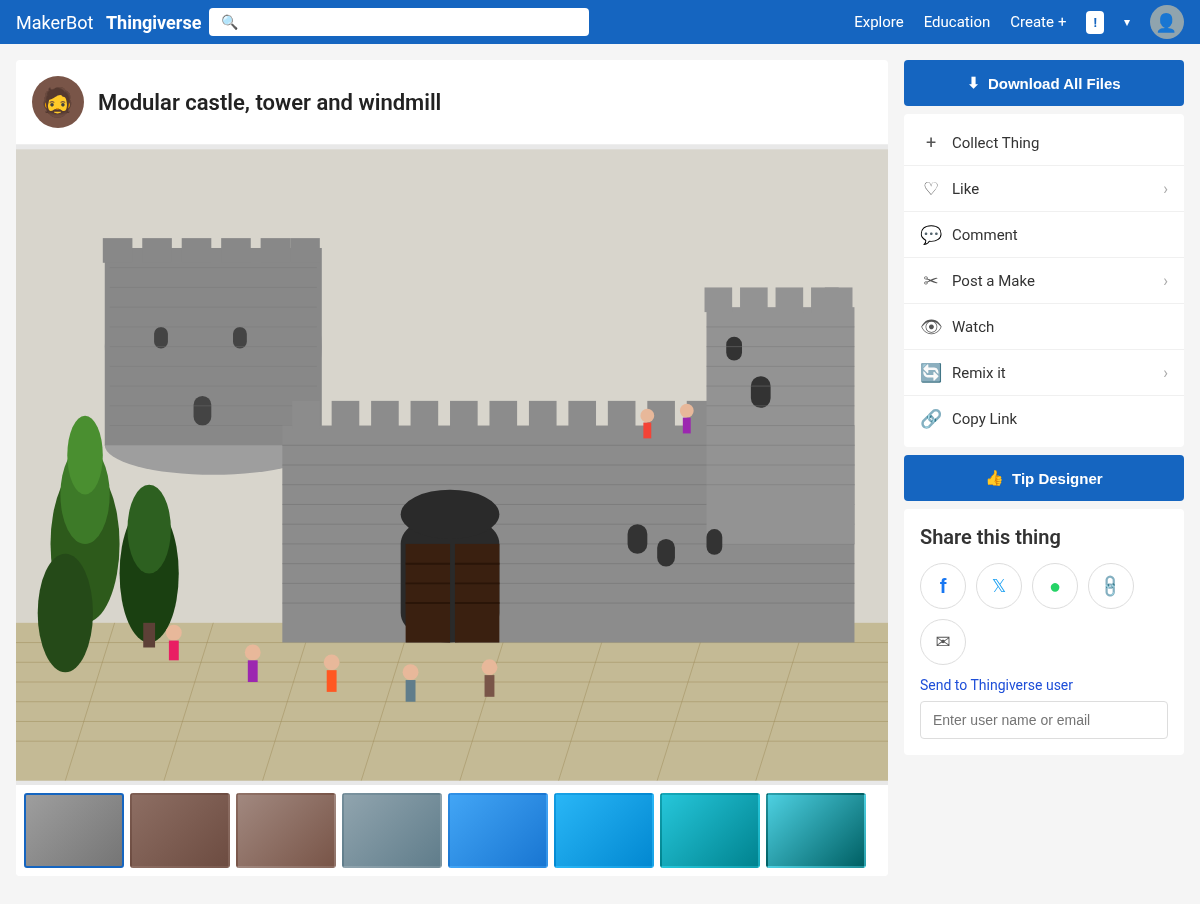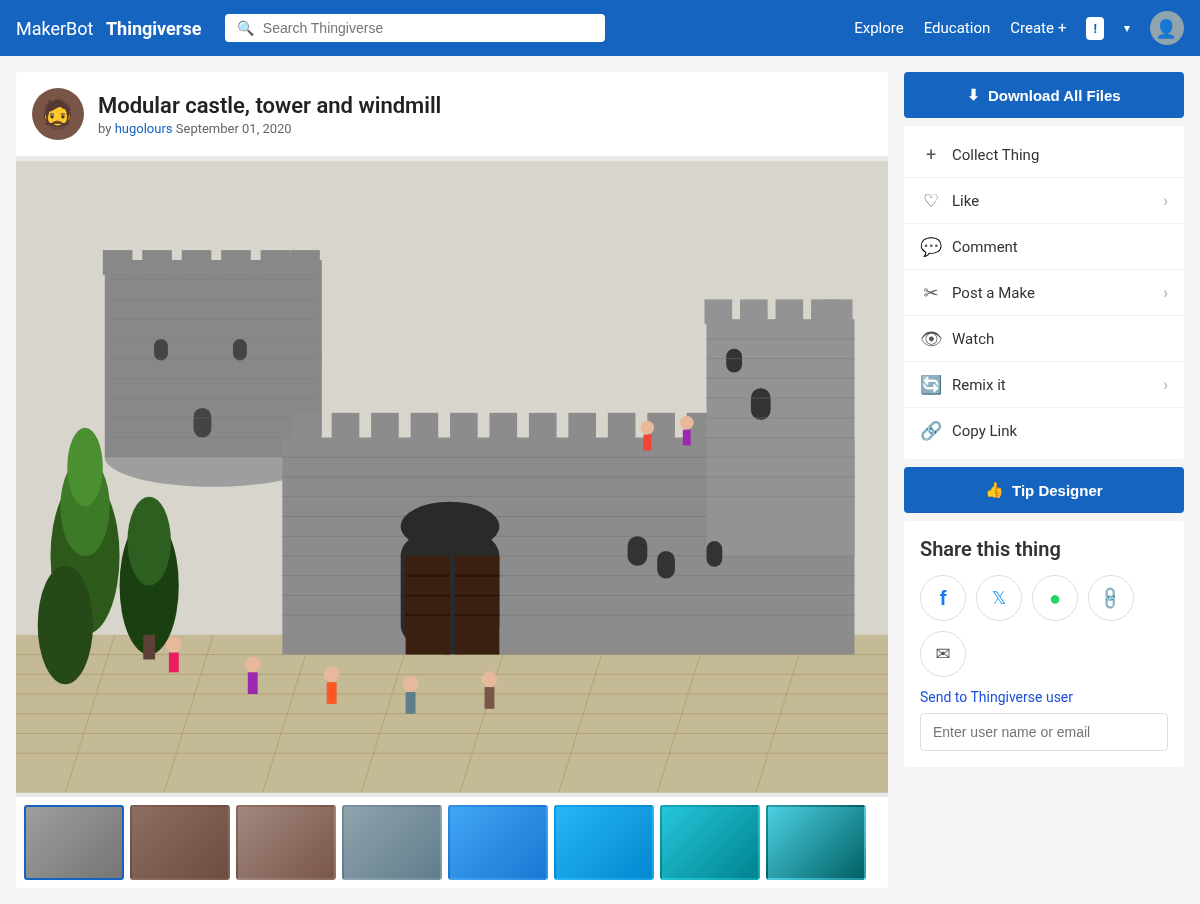--- a/index.html
+++ b/index.html
@@ -4,22 +4,22 @@
   <style>
     * { box-sizing: border-box; margin: 0; padding: 0; }
     body { font-family: -apple-system, BlinkMacSystemFont, 'Segoe UI', Roboto, sans-serif; background: #f5f5f5; color: #333; }
 
     
     .navbar {
       background: #1565c0;
       display: flex;
       align-items: center;
       padding: 0 16px;
-      height: 56px;
-      gap: 24px;
+      height: 44px;
+      gap: 8px;
     }
     .nav-logo {
       display: flex;
       align-items: center;
       gap: 4px;
       color: white;
       font-size: 18px;
       font-weight: bold;
       white-space: nowrap;
     }
@@ -302,21 +302,20 @@
 
 <nav>
   <div class="navbar">
     <div class="nav-logo">
       <span class="makerbot">MakerBot</span>
       &nbsp;
       <span class="thingiverse">Thingiverse</span>
     </div>
     <div class="nav-search">
       <span class="nav-search-icon">🔍</span>
-      <input type="text" placeholder="Search Thingiverse" style="">
     </div>
     <div class="nav-right">
       <span class="nav-link">Explore</span>
       <span class="nav-link">Education</span>
       <span class="nav-create">
         <span>Create</span>
         <span>+</span>
       </span>
       <span class="nav-notification">!</span>
       <span class="nav-dropdown-arrow">▾</span>
@@ -330,25 +329,20 @@
 <div class="page-container">
 
   <div class="main-content">
 
     <div class="thing-header">
       <div class="thing-avatar">
         <span>🧔</span>
       </div>
       <div>
         <div class="thing-title">Modular castle, tower and windmill</div>
-        <div class="thing-meta">
-          <span>by</span>
-          <a>hugolours</a>
-          <span>September 01, 2020</span>
-        </div>
       </div>
     </div>
 
     <div class="main-image-container">
       <svg class="castle-scene" viewBox="0 0 884 640" xmlns="http://www.w3.org/2000/svg">
 
         <rect width="884" height="640" fill="#d8d5cc"></rect>
 
         <rect x="0" y="480" width="884" height="160" fill="#b8a870" opacity="0.6"></rect>
 

